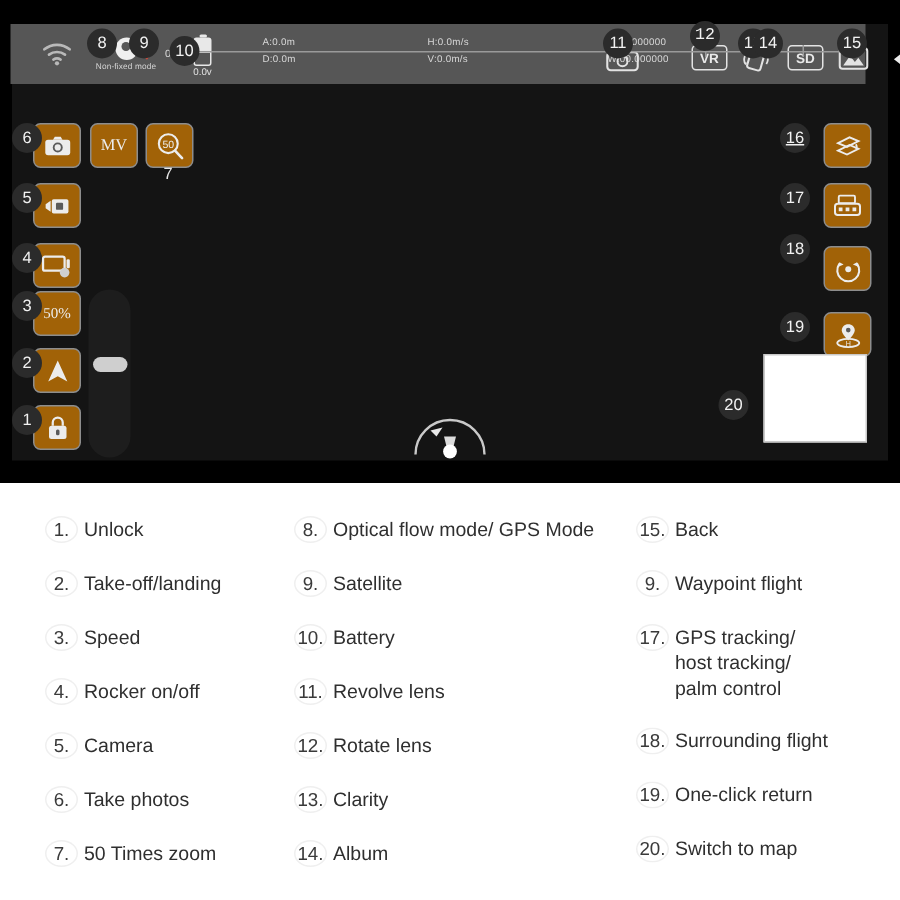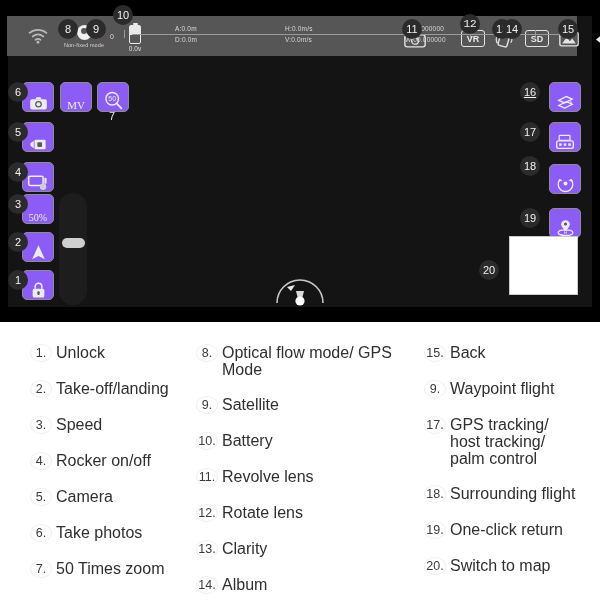--- a/index.html
+++ b/index.html
@@ -67,22 +67,22 @@
   .badge{
     position:absolute;border-radius:50%;background:#2b2b2b;color:#f2f2f2;
     display:flex;align-items:center;justify-content:center;
     font-size:11px;z-index:7;
   }
   .badge.sm{width:20px;height:20px;font-size:11px;}
   .leader{position:absolute;background:#9a9a9a;z-index:6;}
   
   .ctl{
     position:absolute;width:30px;height:28px;border-radius:5px;
-    background:#8b5cf6;border:1px solid #8d8d8d;
-    display:flex;align-items:flex-end;justify-content:center;
+    background:#a16207;border:1px solid #8d8d8d;
+    display:flex;align-items:center;justify-content:center;
     z-index:5;cursor:pointer;
   }
   .ctl-txt{color:#ececec;font-size:9px;}
   
   #throttle-track{
     position:absolute;left:59px;top:193px;width:28px;height:112px;
     border-radius:14px;background:#1d1d1d;z-index:4;
   }
   #throttle-knob{
     position:absolute;left:61.5px;top:238px;width:23px;height:10px;
@@ -100,21 +100,21 @@
     position:absolute;left:0;top:322px;width:600px;height:278px;background:#fff;
   }
   .lcol{position:absolute;top:22px;}
   .lrow{display:flex;align-items:flex-start;margin-bottom:18px;}
   .lnum{
     flex:none;min-width:22px;height:18px;border-radius:50%;
     display:flex;align-items:center;justify-content:center;
     font-size:12.5px;color:#3a3a3a;
     box-shadow:0 0 0 1px #efefef inset;margin-right:4px;
   }
-  .ltxt{font-size:16px;color:#2f2f2f;line-height:17px;white-space:pre-line;}
+  .ltxt{font-size:13px;color:#2f2f2f;line-height:17px;white-space:pre-line;}
   svg{display:block;}
 </style>
 </head>
 <body>
 
 <div id="app-frame">
   <div id="app-screen"></div>
 
   <div class="leader" style="left:68px;top:30px;width:1px;height:8px;"></div>
   <div class="leader" style="left:96px;top:30px;width:1px;height:8px;"></div>
@@ -209,21 +209,21 @@
 
     <span class="tb-icon" style="left:586px;">
       <svg viewBox="0 0 24 20" width="23" height="19">
         <path d="M10.5 4 L3 10 L10.5 16 L10.5 12.6 C15.5 12.6 19 13.4 22 16.5 C21 10.5 17 7.6 10.5 7.4 Z" fill="#ececec"></path>
       </svg>
     </span>
   </div>
 
   <div class="badge sm" style="left:58px;top:19px;">8</div>
   <div class="badge sm" style="left:86px;top:19px;">9</div>
-  <div class="badge sm" style="left:113px;top:5px;">10</div>
+  <div class="badge sm" style="left:113px;top:24px;">10</div>
   <div class="badge sm" style="left:402px;top:19px;">11</div>
   <div class="badge sm" style="left:460px;top:14px;font-family:Liberation Mono, monospace;">12</div>
   <div class="badge sm" style="left:492px;top:19px;">13</div>
   <div class="badge sm" style="left:502px;top:19px;">14</div>
   <div class="badge sm" style="left:558px;top:19px;">15</div>
 
   <div class="badge sm" style="left:8px;top:82px;">6</div>
   <div class="ctl" style="left:22px;top:82px;">
     <svg viewBox="0 0 24 18" width="19" height="15">
       <rect x="1.5" y="3.5" width="21" height="13" rx="2.4" fill="#ececec"></rect>

